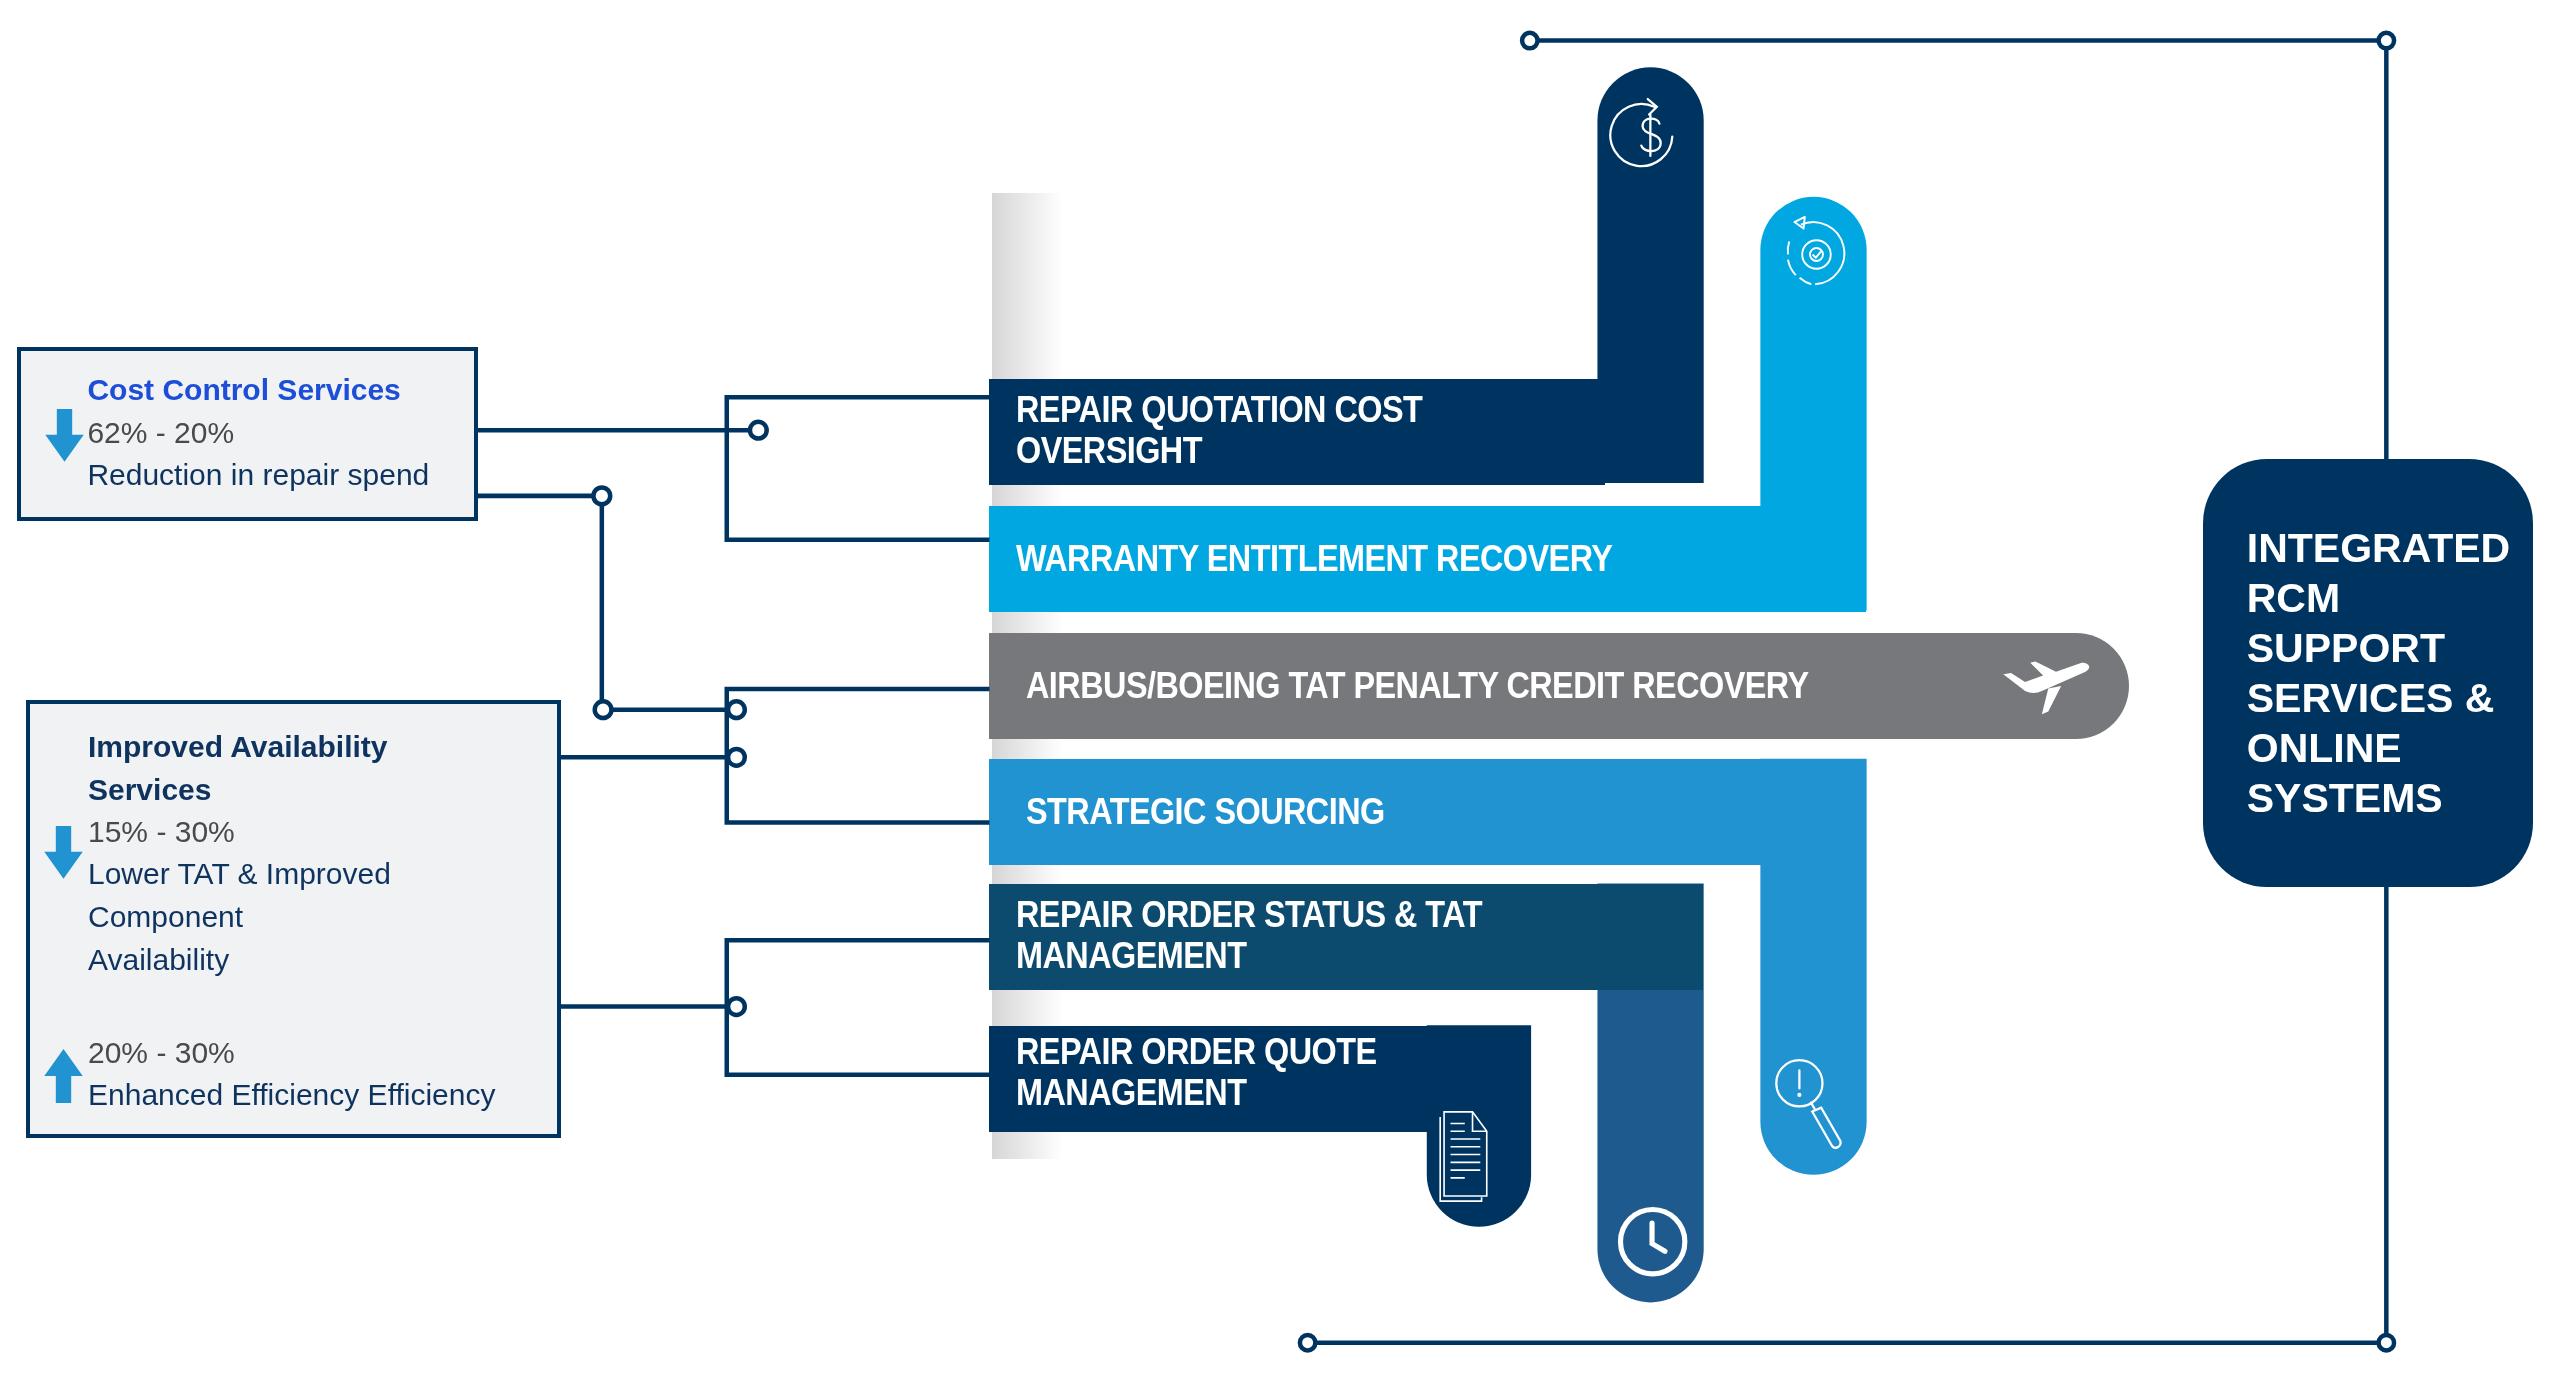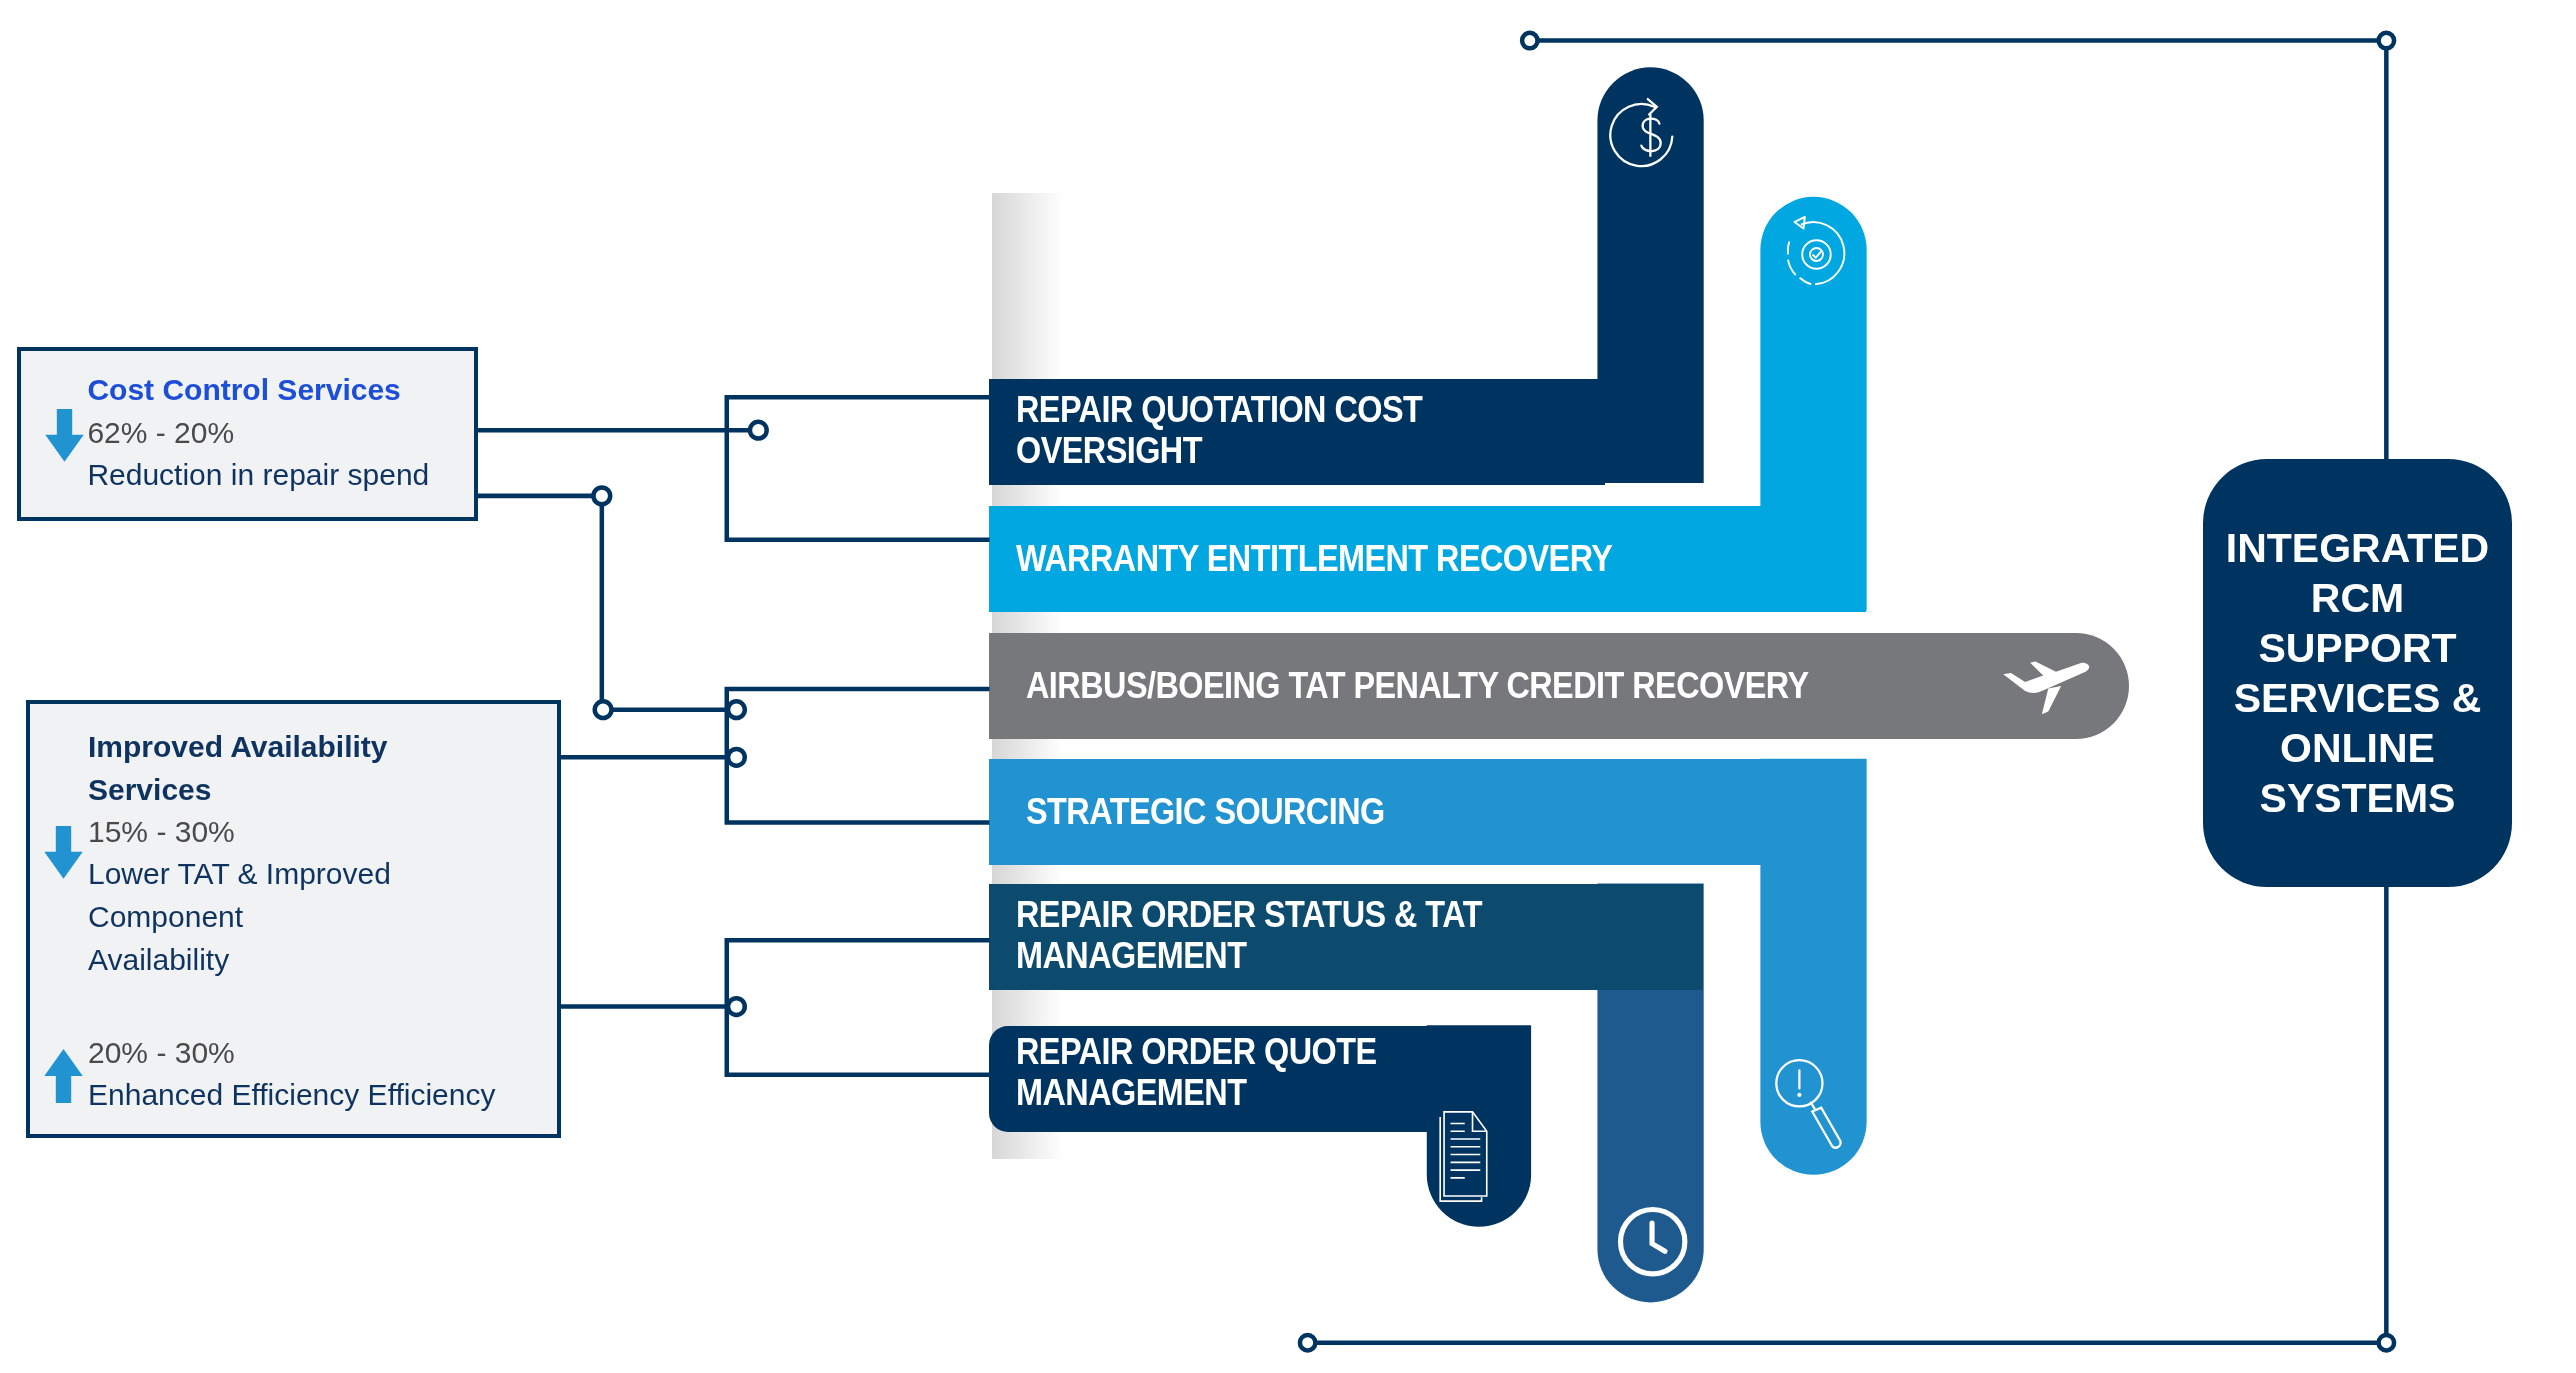--- a/index.html
+++ b/index.html
@@ -13,21 +13,21 @@
          font-weight: bold; font-size: 36px; line-height: 41px; letter-spacing: -0.6px; }
   .bar .label { position: absolute; left: 27px; white-space: pre-line; transform: scaleX(0.9); transform-origin: left center; }
   .icon { position: absolute; }
   .card { position: absolute; background: #f1f2f4; border: 4.5px solid #003460; box-sizing: border-box; }
   .card .title { position: absolute; font-weight: bold; font-size: 30px; line-height: 43px; }
   .card .pct { position: absolute; color: #4a4a4a; font-size: 30px; line-height: 43px; }
   .card .desc { position: absolute; color: #0f335f; font-size: 30px; line-height: 43px; }
   .arrow { position: absolute; }
   .hub { position: absolute; left: 2203px; top: 459px; width: 309px; height: 428px; background: #003460;
          border-radius: 64px; color: #ffffff; font-weight: bold; font-size: 41px; line-height: 50px;
-         text-align: center; display: flex; align-items: center; justify-content: center; }
+         display: flex; align-items: center; justify-content: center; padding-left: 21px; }
   .hub span { display: block; white-space: pre-line; }
 </style>
 </head>
 <body>
 
 <div class="shadow"></div>
 
 <svg class="abs" style="left:0;top:0" width="2576" height="1373" viewBox="0 0 3999 2132">
 
   <path d="M2480,750 L2480,187 A82.5,82.5 0 0 1 2645,187 L2645,750 Z" fill="#003460"></path>
@@ -51,21 +51,21 @@
 <div class="bar" style="left:989px;top:633px;width:1140px;height:106px;background:#77787c;border-radius:0 53px 53px 0;">
   <div class="label" style="top:32px;left:37px">AIRBUS/BOEING TAT PENALTY CREDIT RECOVERY</div>
 </div>
 <div class="bar" style="left:989px;top:759px;width:877px;height:106px;background:#2193d1;text-align:right;">
   <div class="label" style="top:32px;left:37px">STRATEGIC SOURCING</div>
 </div>
 <div class="bar" style="left:989px;top:884px;width:714px;height:106px;background:#0c4a6e;">
   <div class="label" style="top:10.3px">REPAIR ORDER STATUS &amp; TAT
 MANAGEMENT</div>
 </div>
-<div class="bar" style="left:989px;top:1026px;width:542px;height:106px;background:#003460;border-radius:19px;">
+<div class="bar" style="left:989px;top:1026px;width:542px;height:106px;background:#003460;">
   <div class="label" style="top:5.2px">REPAIR ORDER QUOTE
 MANAGEMENT</div>
 </div>
 
 <svg class="icon" style="left:1609px;top:90px" width="84" height="84" viewBox="0 0 130 130">
   <g fill="none" stroke="#fff" stroke-width="3.5" stroke-linecap="round">
     <path d="M98,72 A48,48 0 1 1 70,26"></path>
     <path d="M60,14 L74,26 L62,38"></path>
     <path d="M64,38 L64,102"></path>
     <path d="M78,52 C76,42 52,40 52,56 C52,70 80,66 80,82 C80,98 54,98 50,86"></path>

